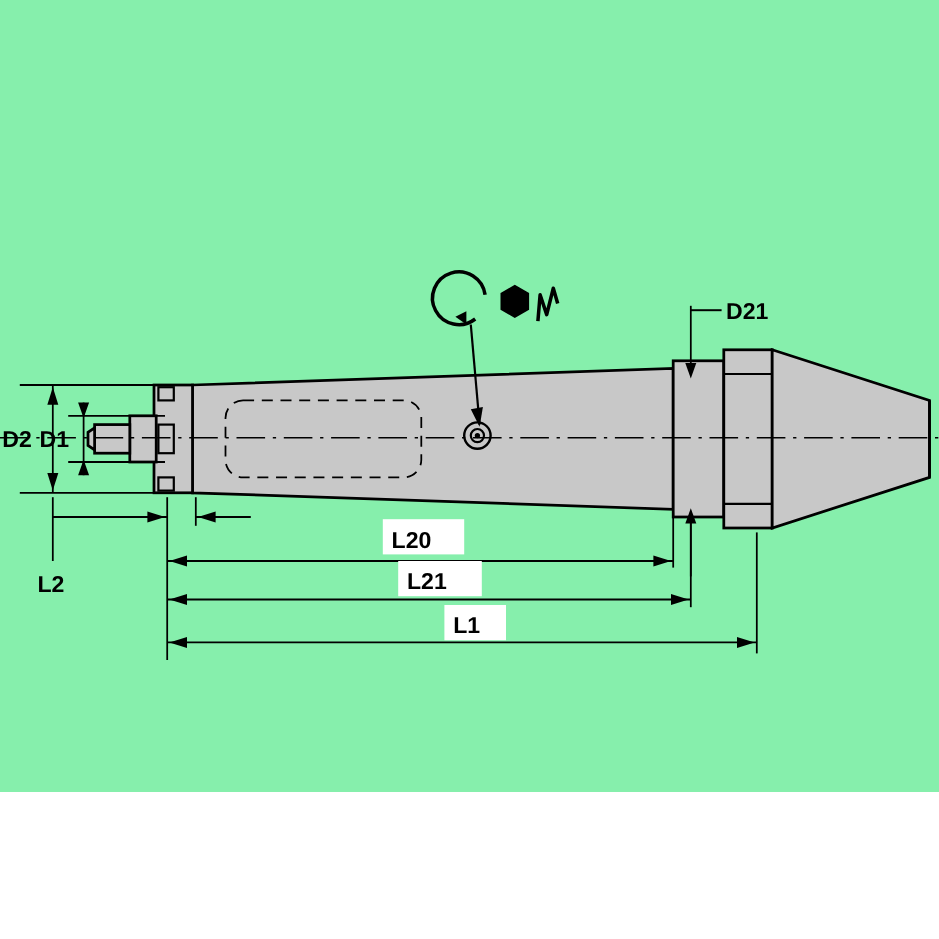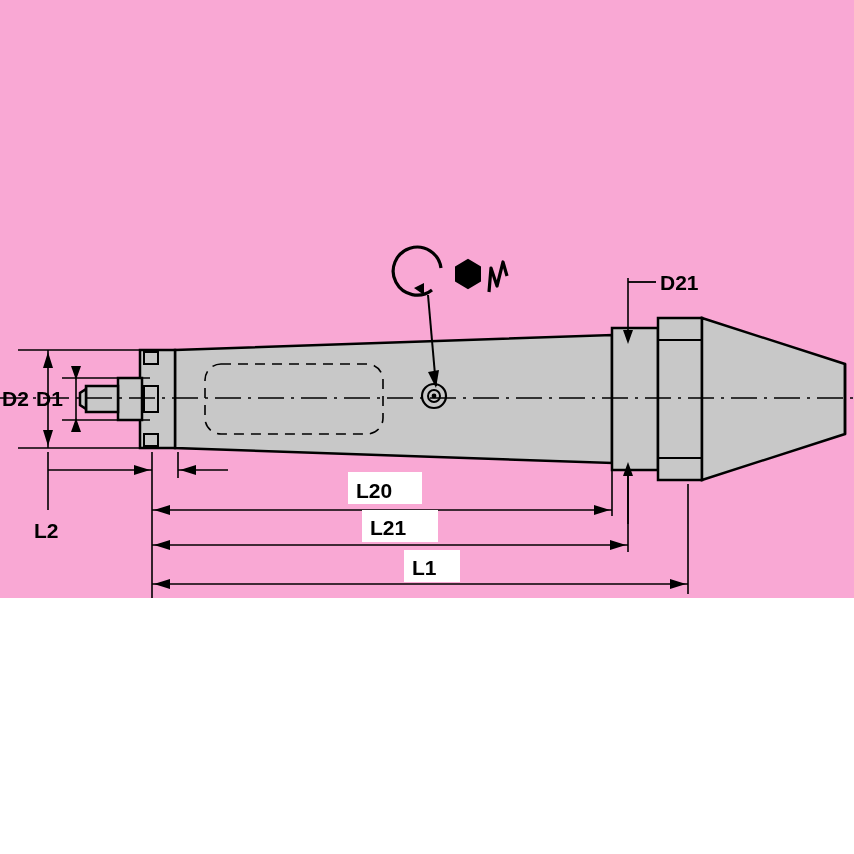--- a/index.html
+++ b/index.html
@@ -6,22 +6,22 @@
     margin: 0;
     padding: 0;
     background: #ffffff;
   }
   body {
     font-family: "Liberation Sans", sans-serif;
   }
   #stage {
     position: relative;
     width: 854px;
-    height: 598px;
-    background: #f9a8d4;
+    height: 720px;
+    background: #86efac;
     overflow: hidden;
   }
   #stage svg {
     position: absolute;
     left: 0;
     top: 0;
   }
   .dim-label {
     font-family: "Liberation Sans", sans-serif;
     font-weight: bold;

